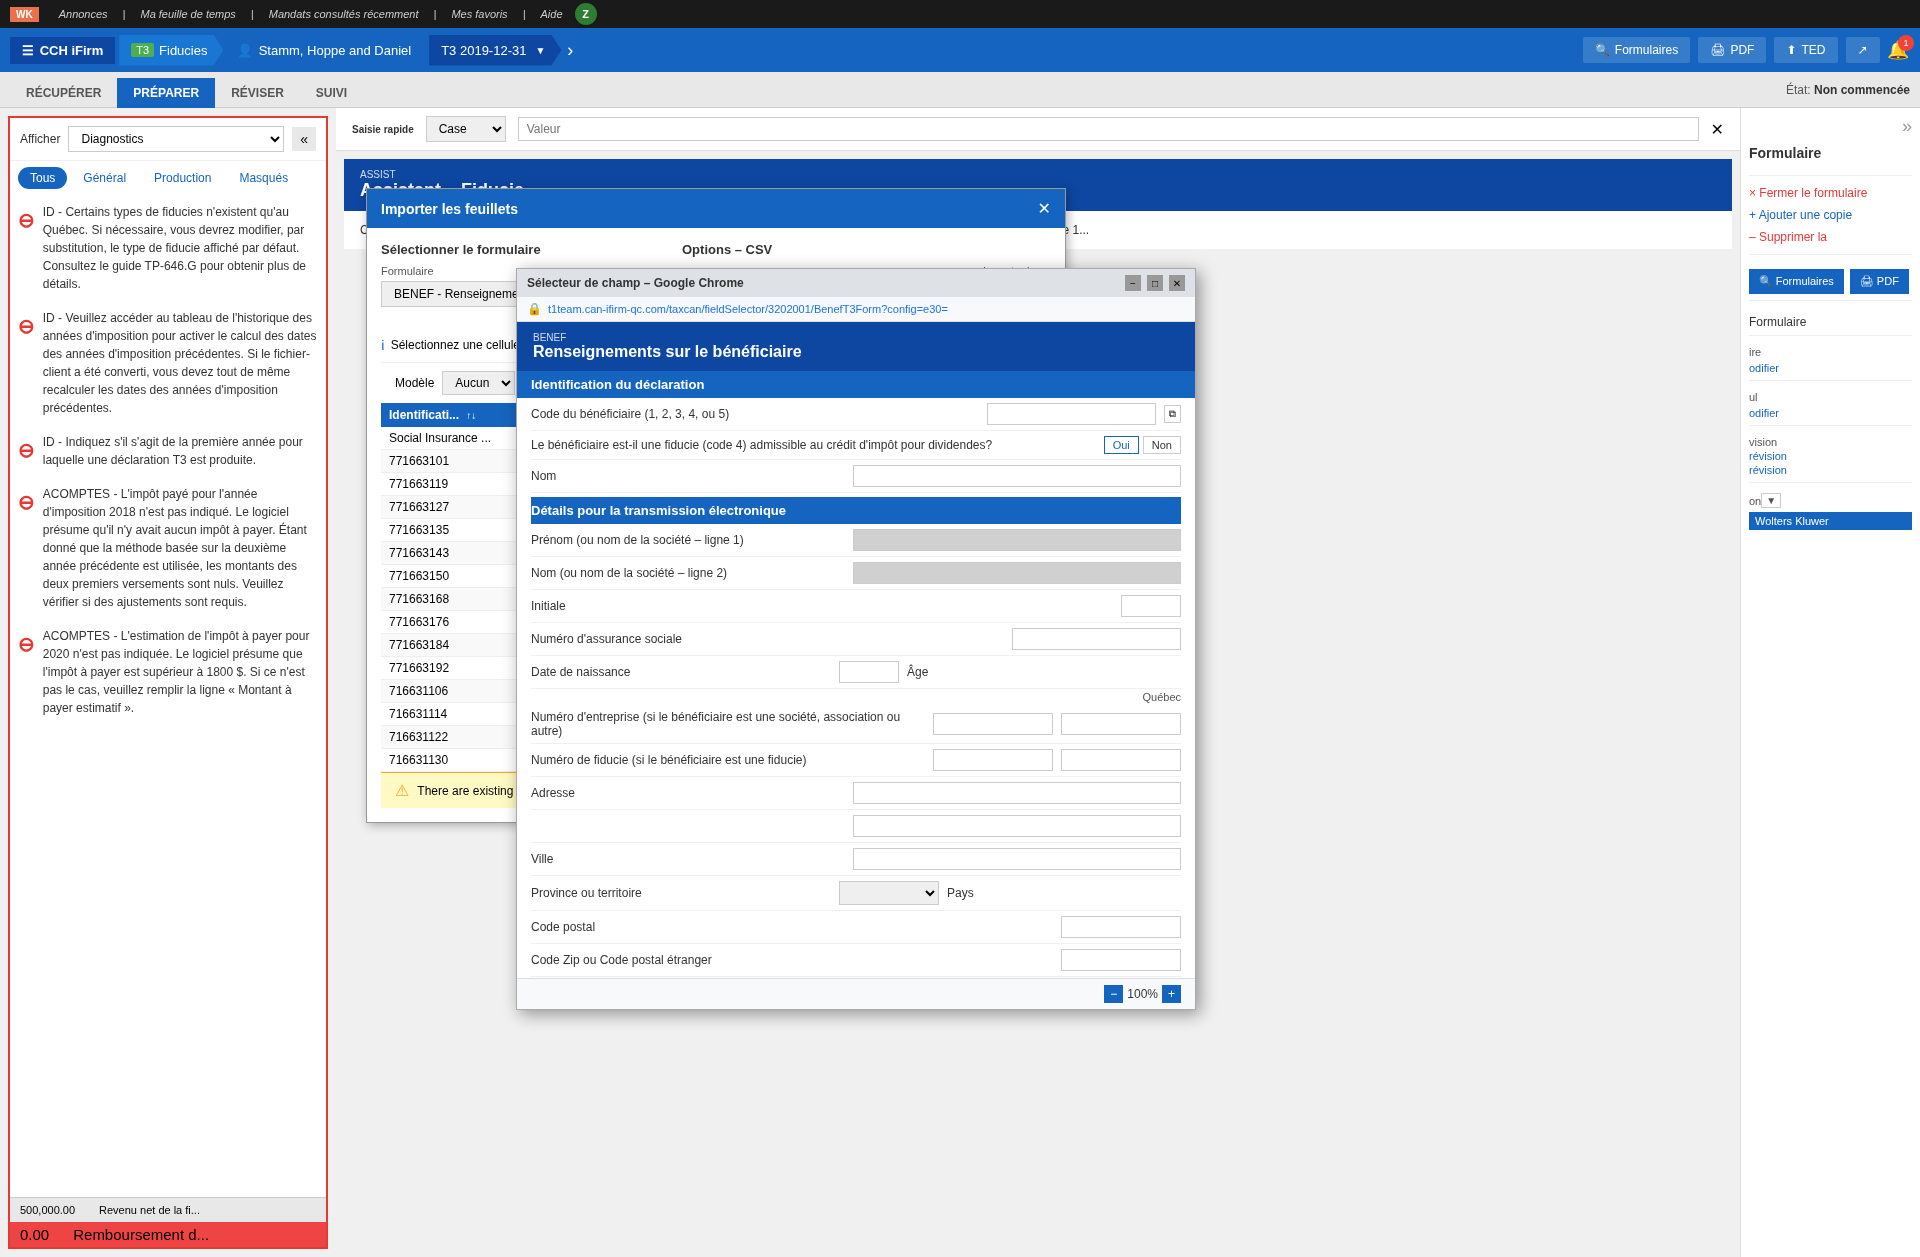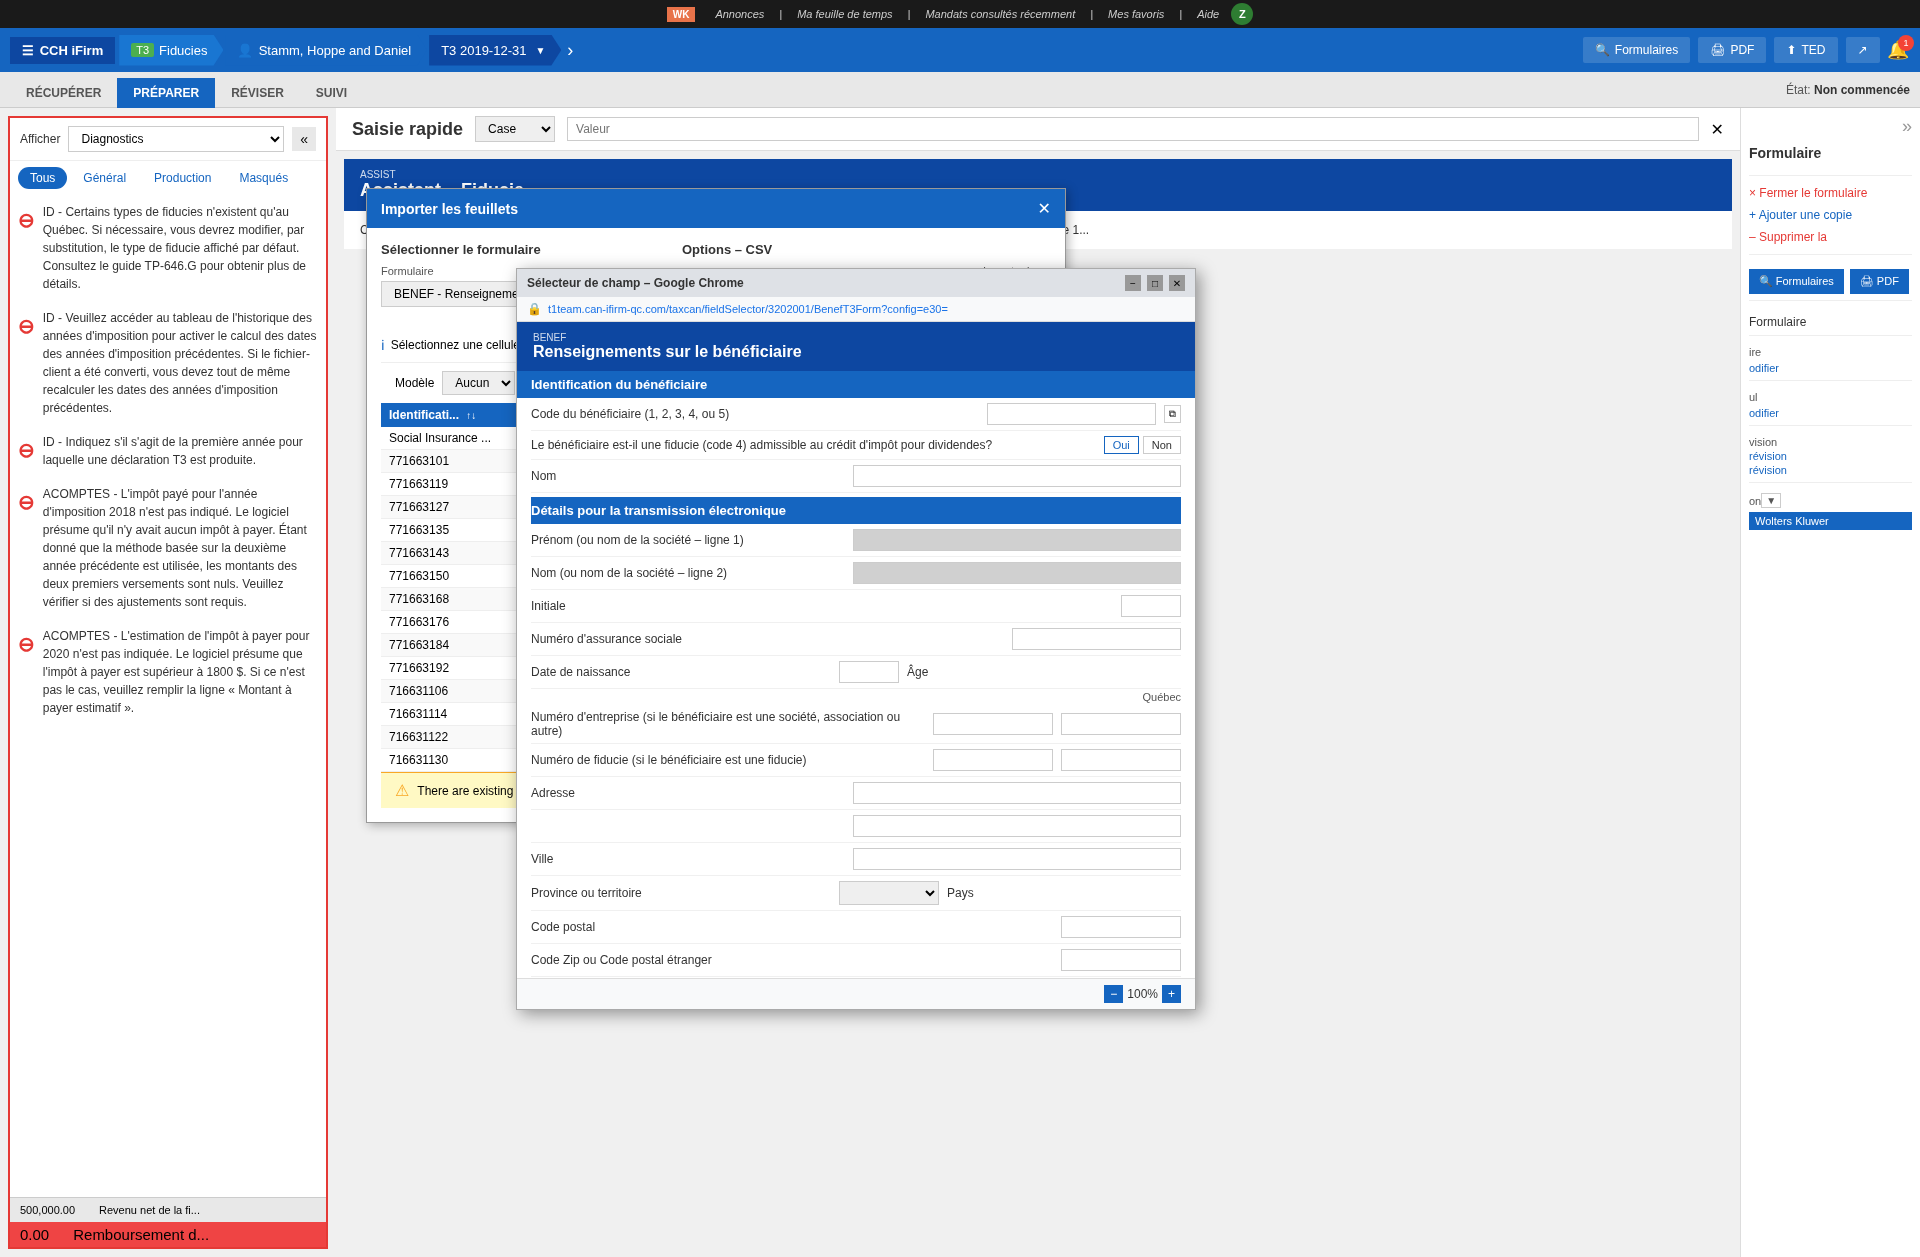--- a/index.html
+++ b/index.html
@@ -4,21 +4,21 @@
   <style>
     * { box-sizing: border-box; margin: 0; padding: 0; font-family: Arial, sans-serif; }
     body { width: 1920px; height: 1257px; overflow: hidden; background: #f0f0f0; font-size: 13px; }
 
     
     .top-bar {
       background: #1a1a1a;
       height: 28px;
       display: flex;
       align-items: center;
-      justify-content: center;
+      justify-content: flex-start;
       padding: 0 10px;
       color: #ccc;
       font-size: 11px;
       gap: 12px;
     }
     .top-bar-logo { background: #e8734a; color: white; padding: 2px 6px; font-size: 10px; font-weight: bold; margin-right: 8px; }
     .top-bar-links { display: flex; gap: 15px; align-items: center; font-style: italic; }
     .top-bar-links a { color: #ccc; text-decoration: none; font-size: 11px; }
     .top-bar-user { background: #2e7d32; color: white; border-radius: 50%; width: 22px; height: 22px; display: flex; align-items: center; justify-content: center; font-size: 11px; font-weight: bold; }
 
@@ -136,21 +136,21 @@
 
     
     .quick-bar {
       background: white;
       padding: 8px 16px;
       display: flex;
       align-items: center;
       gap: 12px;
       border-bottom: 1px solid #ddd;
     }
-    .quick-bar-label { font-size: 18px; font-weight: bold; color: #333; }
+    .quick-bar-label { font-size: 10px; font-weight: bold; color: #333; }
     .quick-bar-select { padding: 4px 8px; border: 1px solid #ccc; font-size: 12px; min-width: 80px; }
     .quick-bar-input { padding: 4px 8px; border: 1px solid #ccc; font-size: 12px; color: #999; flex: 1; }
     .quick-bar-close { border: none; background: transparent; font-size: 16px; cursor: pointer; margin-left: auto; }
 
     
     .assist-panel {
       background: white;
       margin: 8px;
     }
     .assist-header {
@@ -605,21 +605,21 @@
       </div>
       <div class="chrome-address-bar">
         <span class="lock-icon">🔒</span>
         <span class="url">t1team.can-ifirm-qc.com/taxcan/fieldSelector/3202001/BenefT3Form?config=e30=</span>
       </div>
       <div class="chrome-content">
         <div class="benef-header">
           <div class="benef-label">BENEF</div>
           <h2>Renseignements sur le bénéficiaire</h2>
         </div>
-        <div class="benef-section-header">Identification du bénéficiaire</div>
+        <div class="benef-section-header">Identification du déclaration</div>
         <div class="benef-form">
 
           <div class="benef-row">
             <label>Code du bénéficiaire (1, 2, 3, 4, ou 5)</label>
             <input type="text" style="">
             <span style="border:1px solid #ccc;padding:2px 4px;font-size:10px;">⧉</span>
           </div>
 
           <div class="benef-row">
             <label>Le bénéficiaire est-il une fiducie (code 4) admissible au crédit d'impôt pour dividendes?</label>

